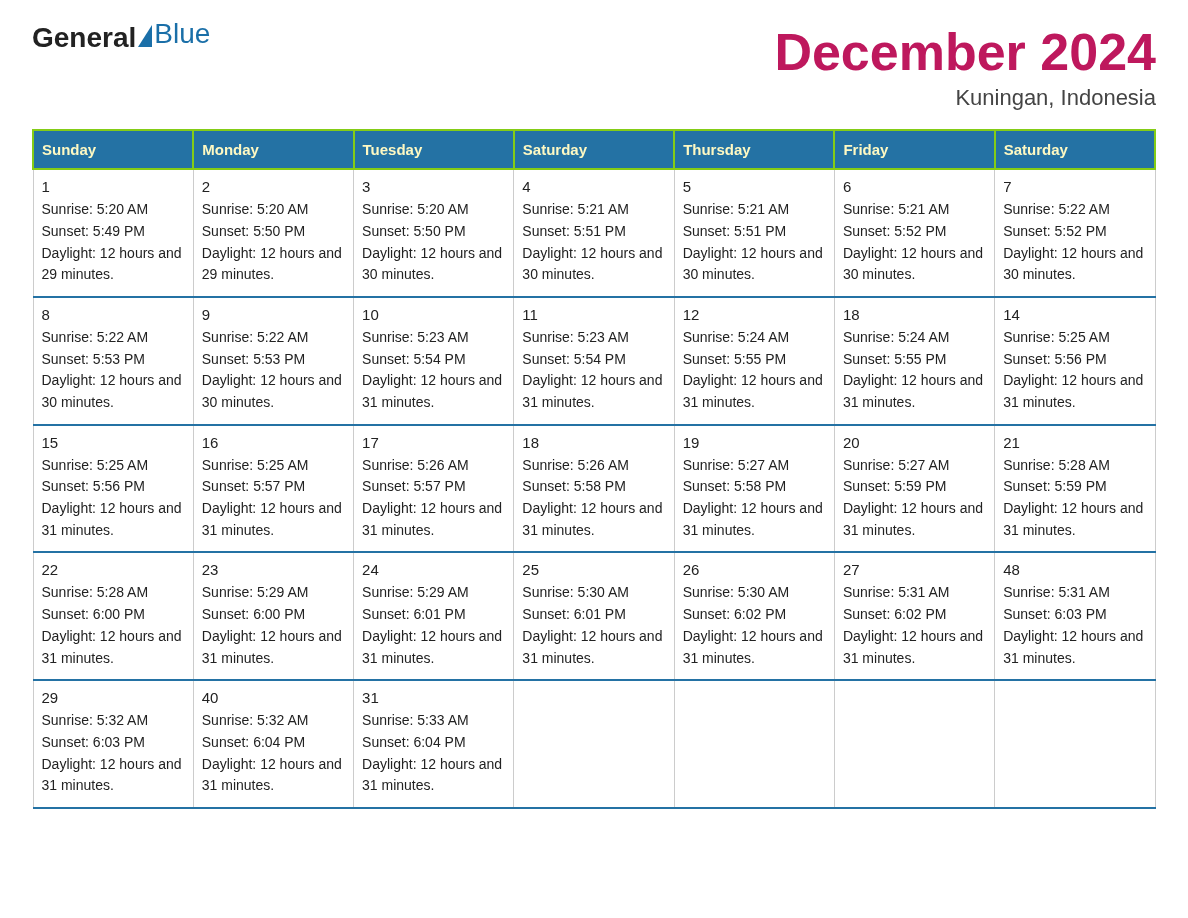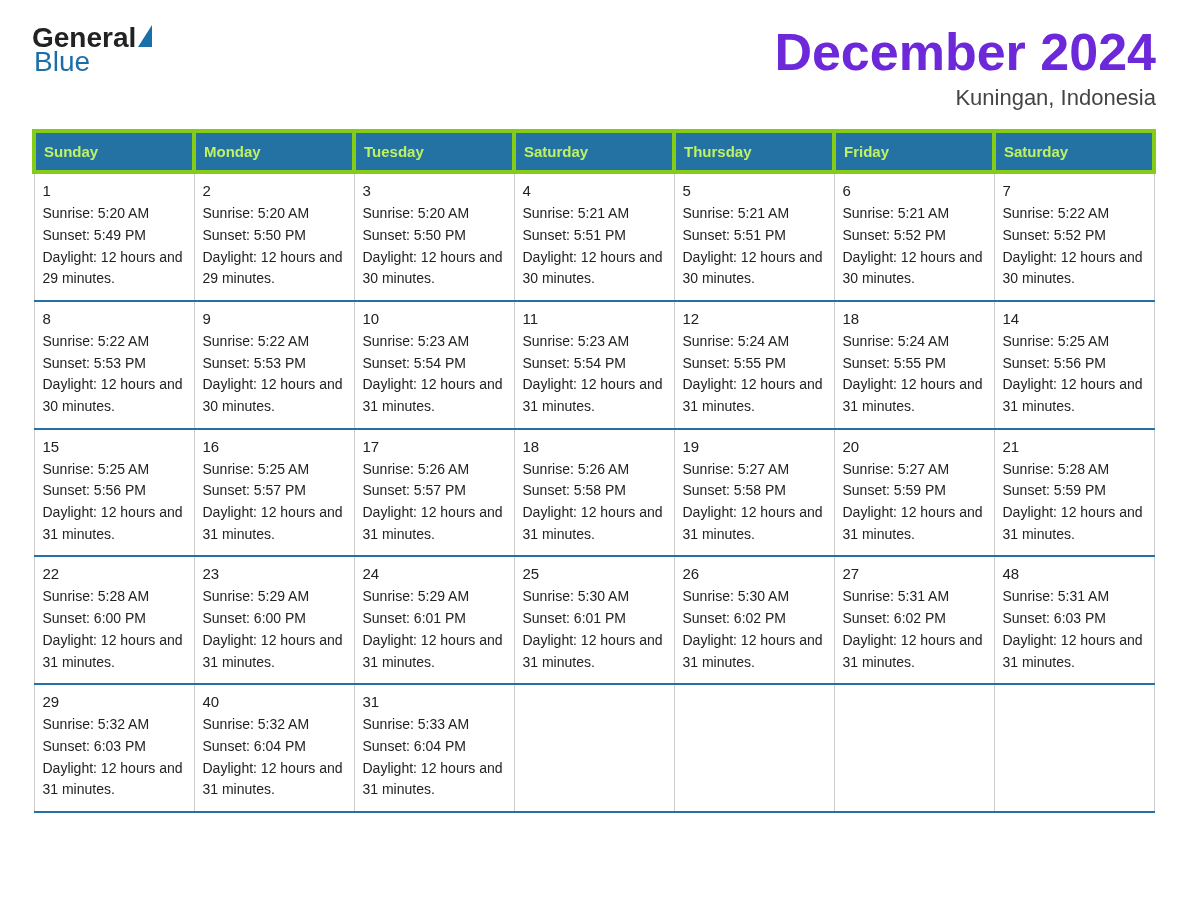--- a/index.html
+++ b/index.html
@@ -12,21 +12,21 @@
       min-height: 918px;
     }
     .header {
       display: flex;
       justify-content: space-between;
       align-items: flex-start;
       margin-bottom: 18px;
     }
     .logo {
       display: flex;
-      flex-direction: column;
+      flex-direction: row;
       align-items: flex-start;
       line-height: 1;
     }
     .logo-text {
       font-size: 28px;
       font-weight: bold;
       color: #222;
       display: flex;
       align-items: center;
       gap: 0;
@@ -49,42 +49,42 @@
       font-weight: normal;
       margin-top: -4px;
       margin-left: 2px;
     }
     .title-block {
       text-align: right;
     }
     .month-title {
       font-size: 52px;
       font-weight: bold;
-      color: #6d28d9;
+      color: #be185d;
       line-height: 1.1;
     }
     .location {
       font-size: 22px;
       color: #444;
       margin-top: 4px;
       text-align: right;
     }
     table {
       width: 100%;
       border-collapse: collapse;
       table-layout: fixed;
     }
     thead tr th {
       background: #2472a4;
-      color: #bef264;
+      color: #fef9c3;
       font-size: 15px;
       font-weight: bold;
       padding: 10px 8px;
       text-align: left;
-      border: 4px solid #84cc16;
+      border: 2px solid #84cc16;
     }
     tbody tr td {
       vertical-align: top;
       padding: 8px 8px 10px 8px;
       border: 1px solid #ccc;
       font-size: 12.5px;
       color: #222;
       min-height: 90px;
       height: 110px;
     }

